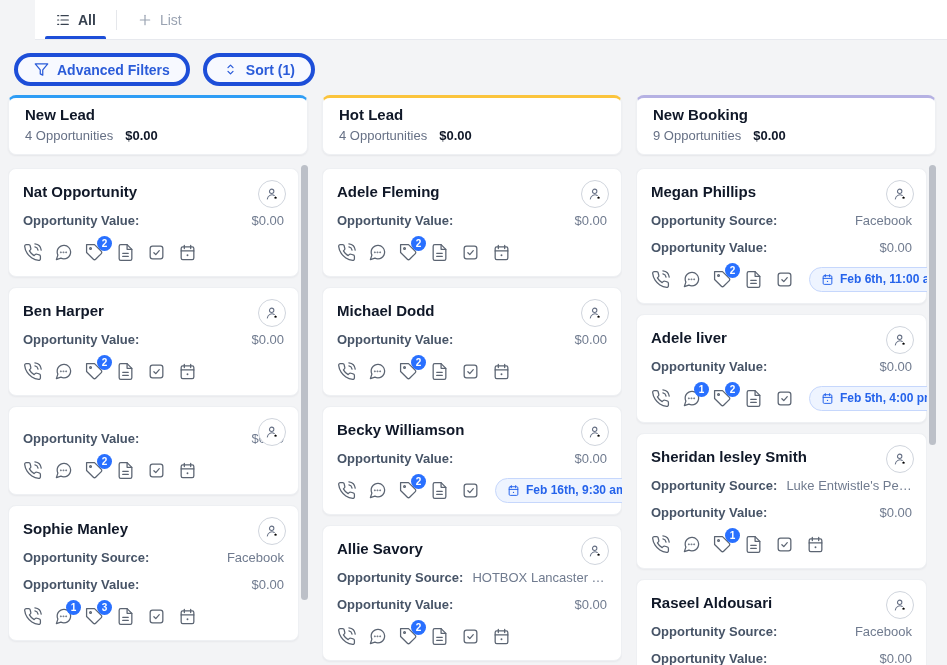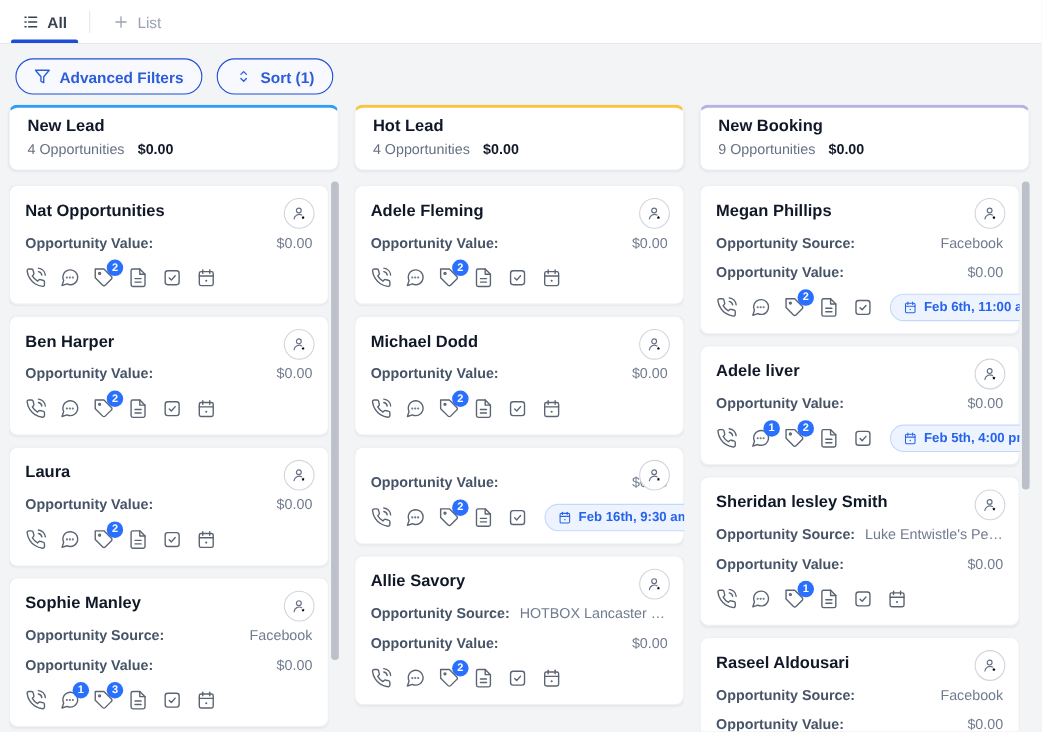--- a/index.html
+++ b/index.html
@@ -1,34 +1,34 @@
 <!DOCTYPE html>
 <html><head>
 <meta charset="utf-8">
 <style>
   * { margin:0; padding:0; box-sizing:border-box; }
   html,body { width:947px; height:665px; overflow:hidden; }
   body { font-family:"Liberation Sans", sans-serif; background:#f3f4f6; }
   .app { width:947px; height:665px; display:flex; flex-direction:column; }
 
   
-  .topbar { height:40px; background:#fff; border-bottom:1px solid #e7e9ee; display:flex; align-items:stretch; padding:0 0 0 14px; flex-shrink:0; }
+  .topbar { height:40px; background:#fff; border-bottom:1px solid #e7e9ee; display:flex; align-items:stretch; padding:0 0 0 14px; flex-shrink:0;margin-left:35px; }
   .tab { display:flex; align-items:center; gap:7px; padding:0 6px; position:relative; cursor:pointer; }
   .tab .tlabel { font-size:14px; font-weight:700; }
   .tab.active { color:#384250; }
   .tab.active .tlabel { color:#384250; }
   .tab.inactive .tlabel { color:#9aa3b2; font-weight:400; }
   .tab .underline { position:absolute; left:-4px; right:-4px; bottom:0; height:3px; background:#1d4ed8; border-radius:2px 2px 0 0; }
   .ticon svg { width:16px; height:16px; stroke:#384250; fill:none; stroke-width:1.8; stroke-linecap:round; stroke-linejoin:round; display:block; }
   .tab.inactive .ticon svg { stroke:#9aa3b2; }
   .tab-divider { width:1px; height:20px; background:#e5e7eb; align-self:center; margin:0 14px; }
 
   
   .toolbar { height:55px; display:flex; align-items:center; gap:13px; padding:4px 14px 0; flex-shrink:0; }
-  .pill-btn { display:inline-flex; align-items:center; gap:8px; height:33px; padding:0 16px; border-radius:17px; border:1px solid #1d4ed8; background:#f7f9ff; color:#2b5cd9; font-weight:700; font-size:14px; font-family:inherit; cursor:pointer; }
+  .pill-btn { display:inline-flex; align-items:center; gap:8px; height:33px; padding:0 16px; border-radius:17px; border:4px solid #1d4ed8; background:#f7f9ff; color:#2b5cd9; font-weight:700; font-size:14px; font-family:inherit; cursor:pointer; }
   .bicon svg { width:15px; height:15px; stroke:#2b5cd9; fill:none; stroke-width:2; stroke-linecap:round; stroke-linejoin:round; display:block; }
 
   
   .board { flex:1; display:flex; gap:14px; padding:0 5px 0 8px; overflow:hidden; }
   .column { width:300px; flex-shrink:0; display:flex; flex-direction:column; position:relative; }
   .col-header { background:#fff; border-radius:8px; border:1px solid #eef0f3; border-top:3px solid var(--accent); padding:8px 16px 11px; box-shadow:0 1px 2px rgba(16,24,40,.06); flex-shrink:0; }
   .col-title { font-size:15px; font-weight:700; color:#101828; margin-bottom:5px; }
   .col-sub { font-size:13px; color:#667085; display:flex; gap:12px; align-items:baseline; }
   .col-total { color:#101828; font-weight:700; }
   .cards { margin-top:13px; display:flex; flex-direction:column; gap:10px; flex:1; overflow:hidden; }
@@ -105,21 +105,21 @@
       <div class="column with-scroll" style="--accent: #2e9df5;">
         <div class="col-header">
           <div class="col-title">New Lead</div>
           <div class="col-sub">
             <span class="col-count">4 Opportunities</span>
             <span class="col-total">$0.00</span>
           </div>
         </div>
         <div class="cards">
           <div class="card">
-            <div class="card-name">Nat Opportunities</div>
+            <div class="card-name">Nat Opportunity</div>
             <button class="avatar-btn">
               <span>
                 <svg viewBox="0 0 24 24">
                   <circle cx="11.5" cy="8" r="3.3"></circle>
                   <path d="M5 19.5a7 7 0 0 1 10.4-5.3"></path>
                   <path d="M17.3 15.2l.7 1.4 1.5.3-1 1.1.2 1.5-1.4-.7-1.4.7.2-1.5-1-1.1 1.5-.3z" fill="currentColor" stroke="none"></path>
                 </svg>
               </span>
             </button>
             <div class="field-row">
@@ -231,21 +231,20 @@
                   <rect x="4" y="5" width="16" height="16" rx="2"></rect>
                   <line x1="16" y1="3" x2="16" y2="7"></line>
                   <line x1="8" y1="3" x2="8" y2="7"></line>
                   <line x1="4" y1="10" x2="20" y2="10"></line>
                   <circle cx="12" cy="15.5" r="1.2" fill="currentColor" stroke="none"></circle>
                 </svg>
               </span>
             </div>
           </div>
           <div class="card">
-            <div class="card-name">Laura</div>
             <button class="avatar-btn">
               <span>
                 <svg viewBox="0 0 24 24">
                   <circle cx="11.5" cy="8" r="3.3"></circle>
                   <path d="M5 19.5a7 7 0 0 1 10.4-5.3"></path>
                   <path d="M17.3 15.2l.7 1.4 1.5.3-1 1.1.2 1.5-1.4-.7-1.4.7.2-1.5-1-1.1 1.5-.3z" fill="currentColor" stroke="none"></path>
                 </svg>
               </span>
             </button>
             <div class="field-row">
@@ -500,20 +499,21 @@
                   <rect x="4" y="5" width="16" height="16" rx="2"></rect>
                   <line x1="16" y1="3" x2="16" y2="7"></line>
                   <line x1="8" y1="3" x2="8" y2="7"></line>
                   <line x1="4" y1="10" x2="20" y2="10"></line>
                   <circle cx="12" cy="15.5" r="1.2" fill="currentColor" stroke="none"></circle>
                 </svg>
               </span>
             </div>
           </div>
           <div class="card">
+            <div class="card-name">Becky Williamson</div>
             <button class="avatar-btn">
               <span>
                 <svg viewBox="0 0 24 24">
                   <circle cx="11.5" cy="8" r="3.3"></circle>
                   <path d="M5 19.5a7 7 0 0 1 10.4-5.3"></path>
                   <path d="M17.3 15.2l.7 1.4 1.5.3-1 1.1.2 1.5-1.4-.7-1.4.7.2-1.5-1-1.1 1.5-.3z" fill="currentColor" stroke="none"></path>
                 </svg>
               </span>
             </button>
             <div class="field-row">

